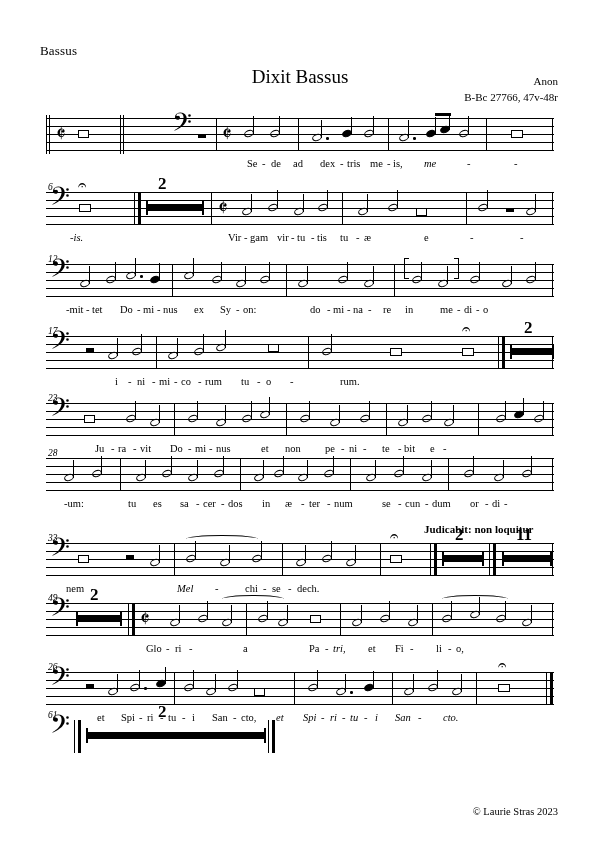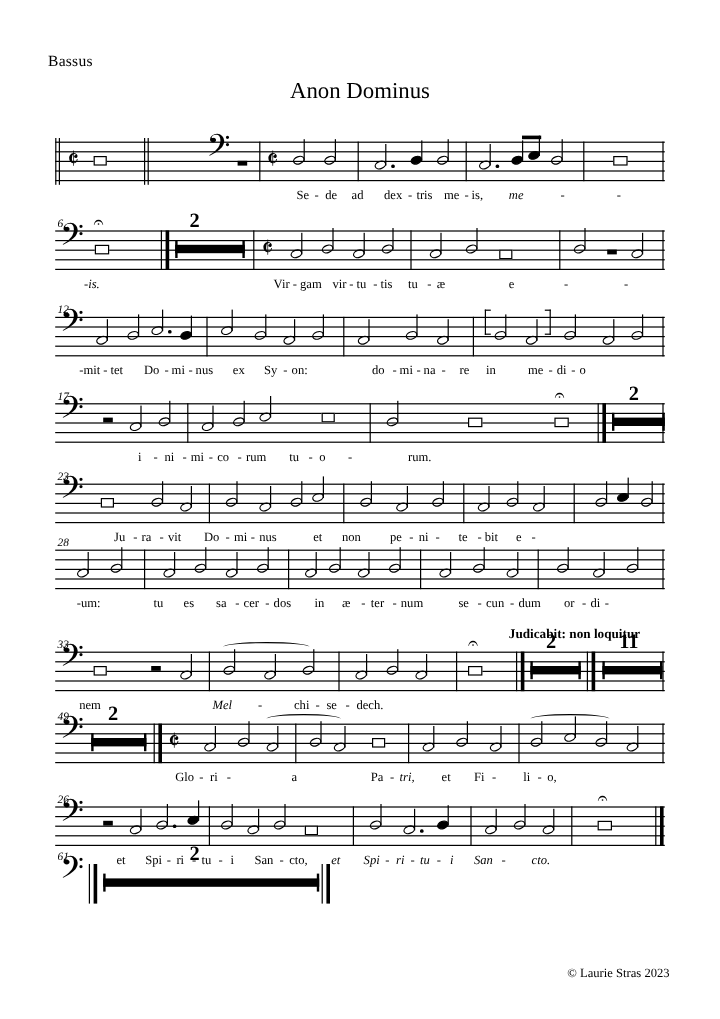--- a/index.html
+++ b/index.html
@@ -222,21 +222,25 @@
     font-weight: bold;
     white-space: nowrap;
   }
 </style>
 </head>
 <body>
 
 <div class="page">
 
   <div class="part-name">Bassus</div>
-  <div class="title">Anon Dominus</div>
+  <div class="title">Dixit Bassus</div>
+  <div class="attribution">
+    <div>Anon</div>
+    <div>B-Bc 27766, 47v-48r</div>
+  </div>
 
   <div class="system" style="top:118px;">
     <div class="staff">
       <div class="line"></div>
         <div class="line"></div>
         <div class="line"></div>
         <div class="line"></div>
         <div class="line"></div>
 
       <div class="barline tall" style="left:0px;"></div>

